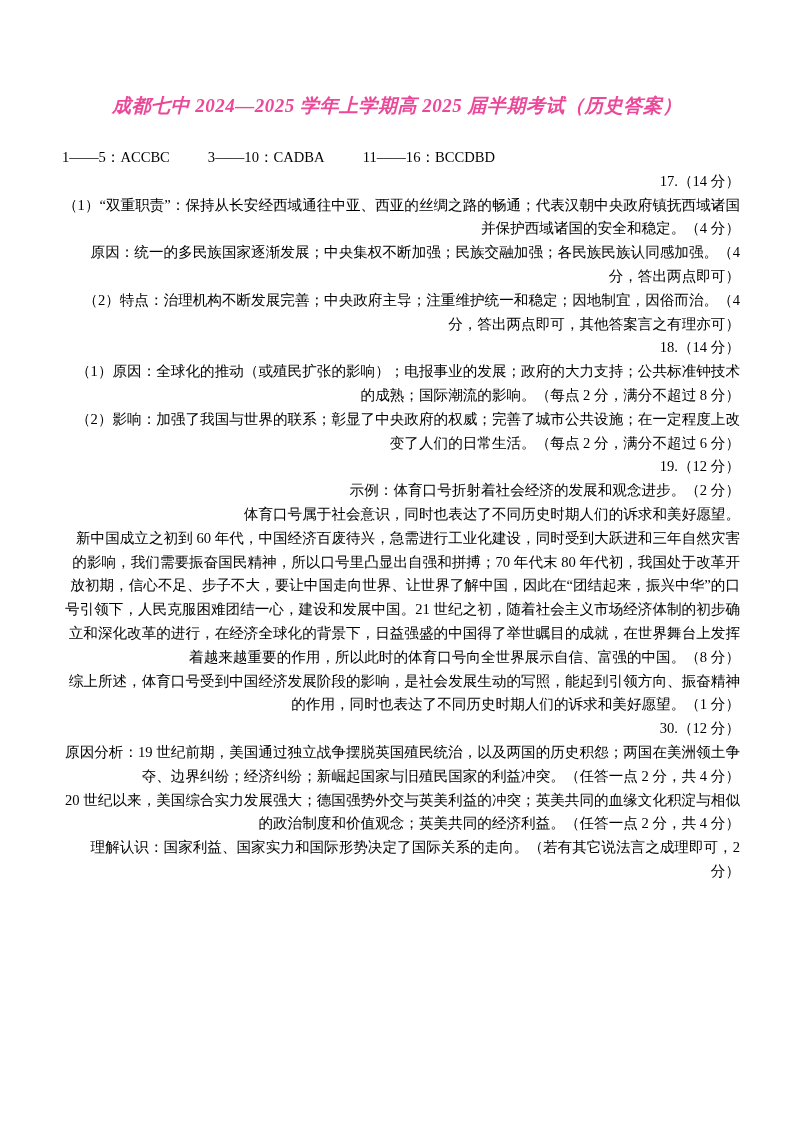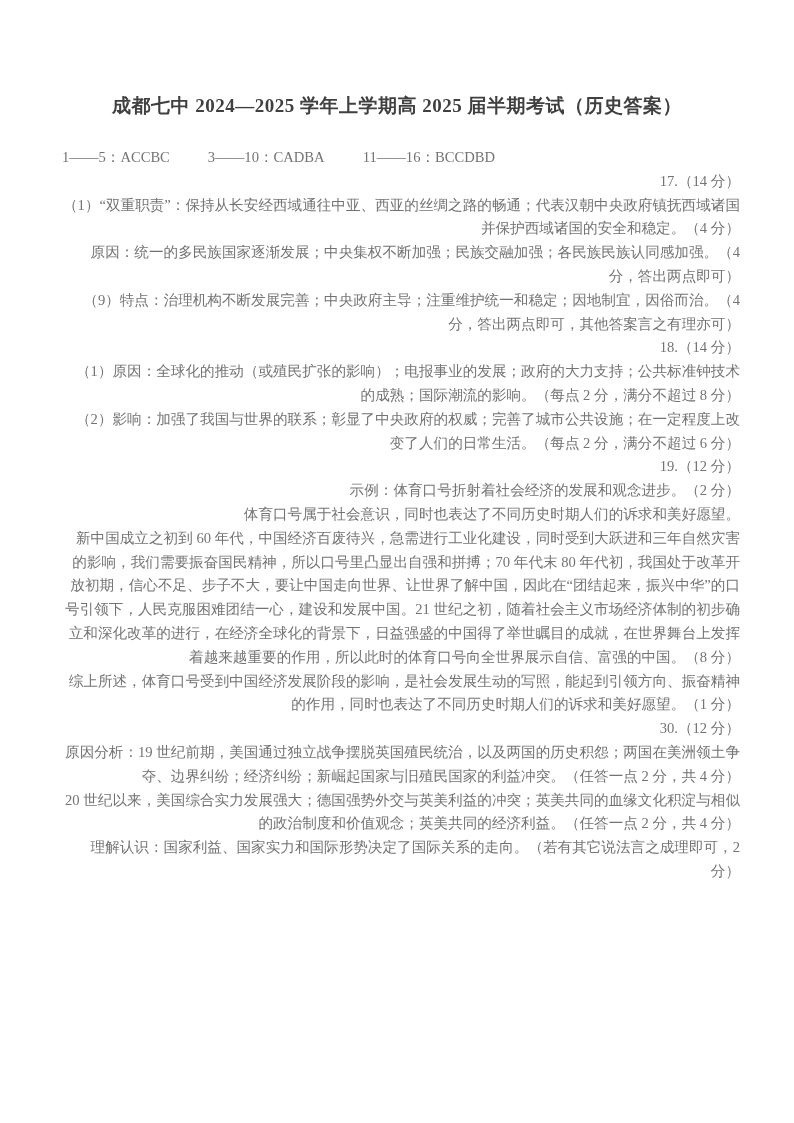--- a/index.html
+++ b/index.html
@@ -15,32 +15,33 @@
     background: #ffffff;
     color: #3a3a3a;
     filter: blur(0.3px);
   }
   .title {
     margin-top: 94px;
     text-align: center;
     font-size: 19px;
     line-height: 23px;
     font-weight: bold;
-    color: #404040;
+    color: #ec4899;
     letter-spacing: 0.5px;
+    font-style: italic;
   }
   .content {
     margin-top: 29px;
     padding-left: 62px;
     padding-right: 54px;
     font-size: 14.6px;
     line-height: 23.8px;
     text-align: justify;
     text-justify: inter-ideograph;
-    color: #737373;
+    color: #000000;
   }
   .answer-key {
     display: flex;
     gap: 38px;
     white-space: nowrap;
   }
   .content p { margin: 0; text-align: right; }
   .heading { text-align: left; }
 </style>
 </head>
@@ -55,21 +56,21 @@
     <div class="answer-key">
       <span>1——5：ACCBC</span>
       <span>3——10：CADBA</span>
       <span>11——16：BCCDBD</span>
     </div>
 
     <section>
       <p class="heading">17.（14 分）</p>
       <p>（1）“双重职责”：保持从长安经西域通往中亚、西亚的丝绸之路的畅通；代表汉朝中央政府镇抚西域诸国并保护西域诸国的安全和稳定。（4 分）</p>
       <p>原因：统一的多民族国家逐渐发展；中央集权不断加强；民族交融加强；各民族民族认同感加强。（4 分，答出两点即可）</p>
-      <p>（9）特点：治理机构不断发展完善；中央政府主导；注重维护统一和稳定；因地制宜，因俗而治。（4 分，答出两点即可，其他答案言之有理亦可）</p>
+      <p>（2）特点：治理机构不断发展完善；中央政府主导；注重维护统一和稳定；因地制宜，因俗而治。（4 分，答出两点即可，其他答案言之有理亦可）</p>
     </section>
 
     <section>
       <p class="heading">18.（14 分）</p>
       <p>（1）原因：全球化的推动（或殖民扩张的影响）；电报事业的发展；政府的大力支持；公共标准钟技术的成熟；国际潮流的影响。（每点 2 分，满分不超过 8 分）</p>
       <p>（2）影响：加强了我国与世界的联系；彰显了中央政府的权威；完善了城市公共设施；在一定程度上改变了人们的日常生活。（每点 2 分，满分不超过 6 分）</p>
     </section>
 
     <section>
       <p class="heading">19.（12 分）</p>

